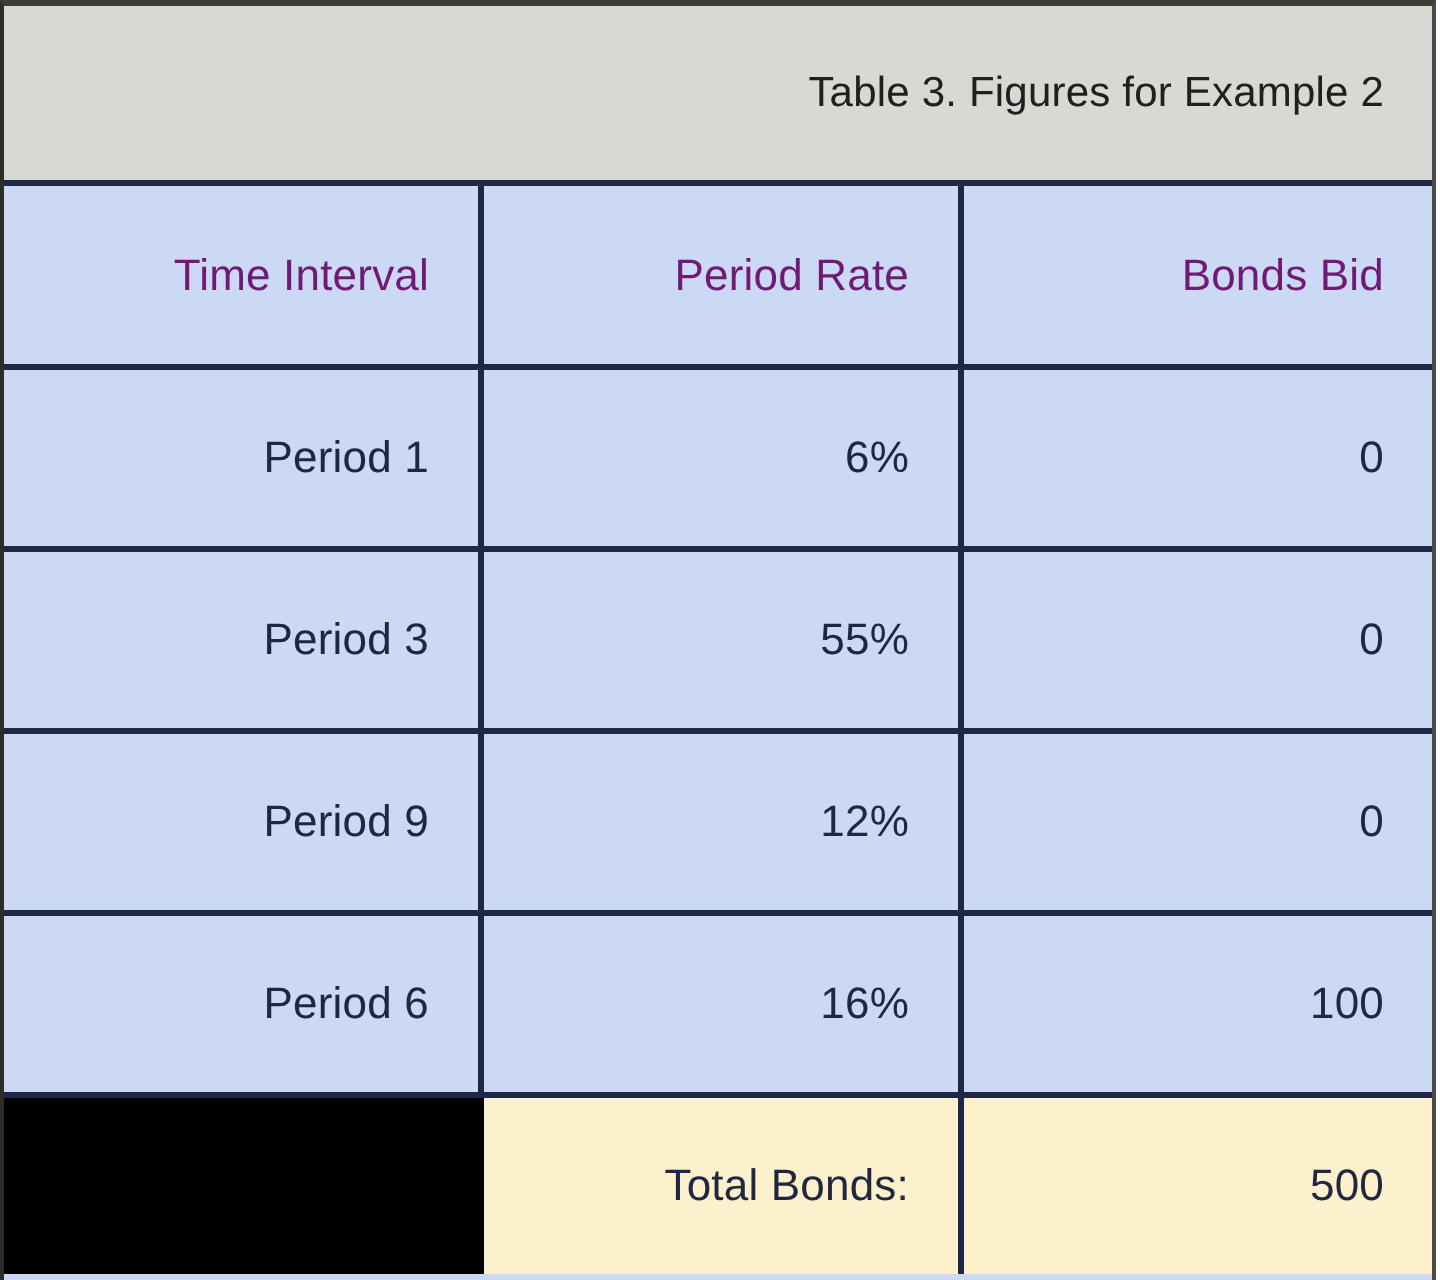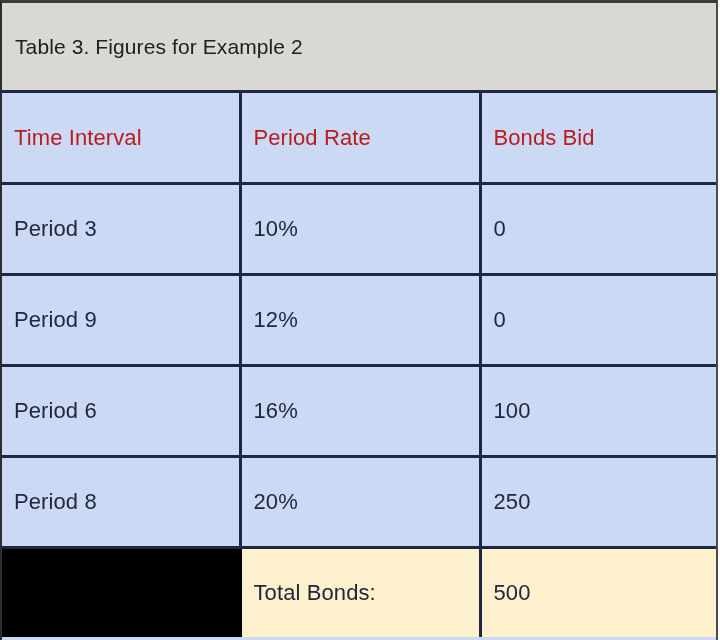--- a/index.html
+++ b/index.html
@@ -29,23 +29,23 @@
   }
 
   .tbl {
     border-collapse: collapse;
     table-layout: fixed;
     width: 714px;
     height: 634px;
   }
 
   .tbl td, .tbl th {
-    padding: 0 12px;
+    padding: 0 24px;
     margin: 16px;
-    text-align: left;
+    text-align: right;
     vertical-align: middle;
     font-weight: normal;
     letter-spacing: 0.1px;
   }
 
   
   .col-1 { width: 238px; }
   .col-2 { width: 240px; }
   .col-3 { width: 236px; }
 
@@ -56,21 +56,21 @@
     color: #202020;
     font-size: 21px;
     border-bottom: 3px solid #1f2746;
     padding-left: 13px;
   }
 
   
   .header-row td {
     background: #ccd9f5;
     height: 58px;
-    color: #b91c1c;
+    color: #701a75;
     font-size: 22px;
     border-bottom: 3px solid #1f2746;
     border-right: 3px solid #1f2746;
   }
   .header-row td:last-child { border-right: none; }
 
   
   .data-row td {
     background: #ccd9f5;
     height: 58px;
@@ -119,39 +119,39 @@
         <td colspan="3">Table 3. Figures for Example 2</td>
       </tr>
 
       <tr class="header-row">
         <td>Time Interval</td>
         <td>Period Rate</td>
         <td>Bonds Bid</td>
       </tr>
 
       <tr class="data-row">
+        <td>Period 1</td>
+        <td>6%</td>
+        <td>0</td>
+      </tr>
+      <tr class="data-row">
         <td>Period 3</td>
-        <td>10%</td>
+        <td>55%</td>
         <td>0</td>
       </tr>
       <tr class="data-row">
         <td>Period 9</td>
         <td>12%</td>
         <td>0</td>
       </tr>
       <tr class="data-row">
         <td>Period 6</td>
         <td>16%</td>
         <td>100</td>
       </tr>
-      <tr class="data-row">
-        <td>Period 8</td>
-        <td>20%</td>
-        <td>250</td>
-      </tr>
 
       <tr class="total-row">
         <td class="cell-black"></td>
         <td class="cell-total-label">Total Bonds:</td>
         <td class="cell-total-value">500</td>
       </tr>
     </tbody>
   </table>
 </div>
 

